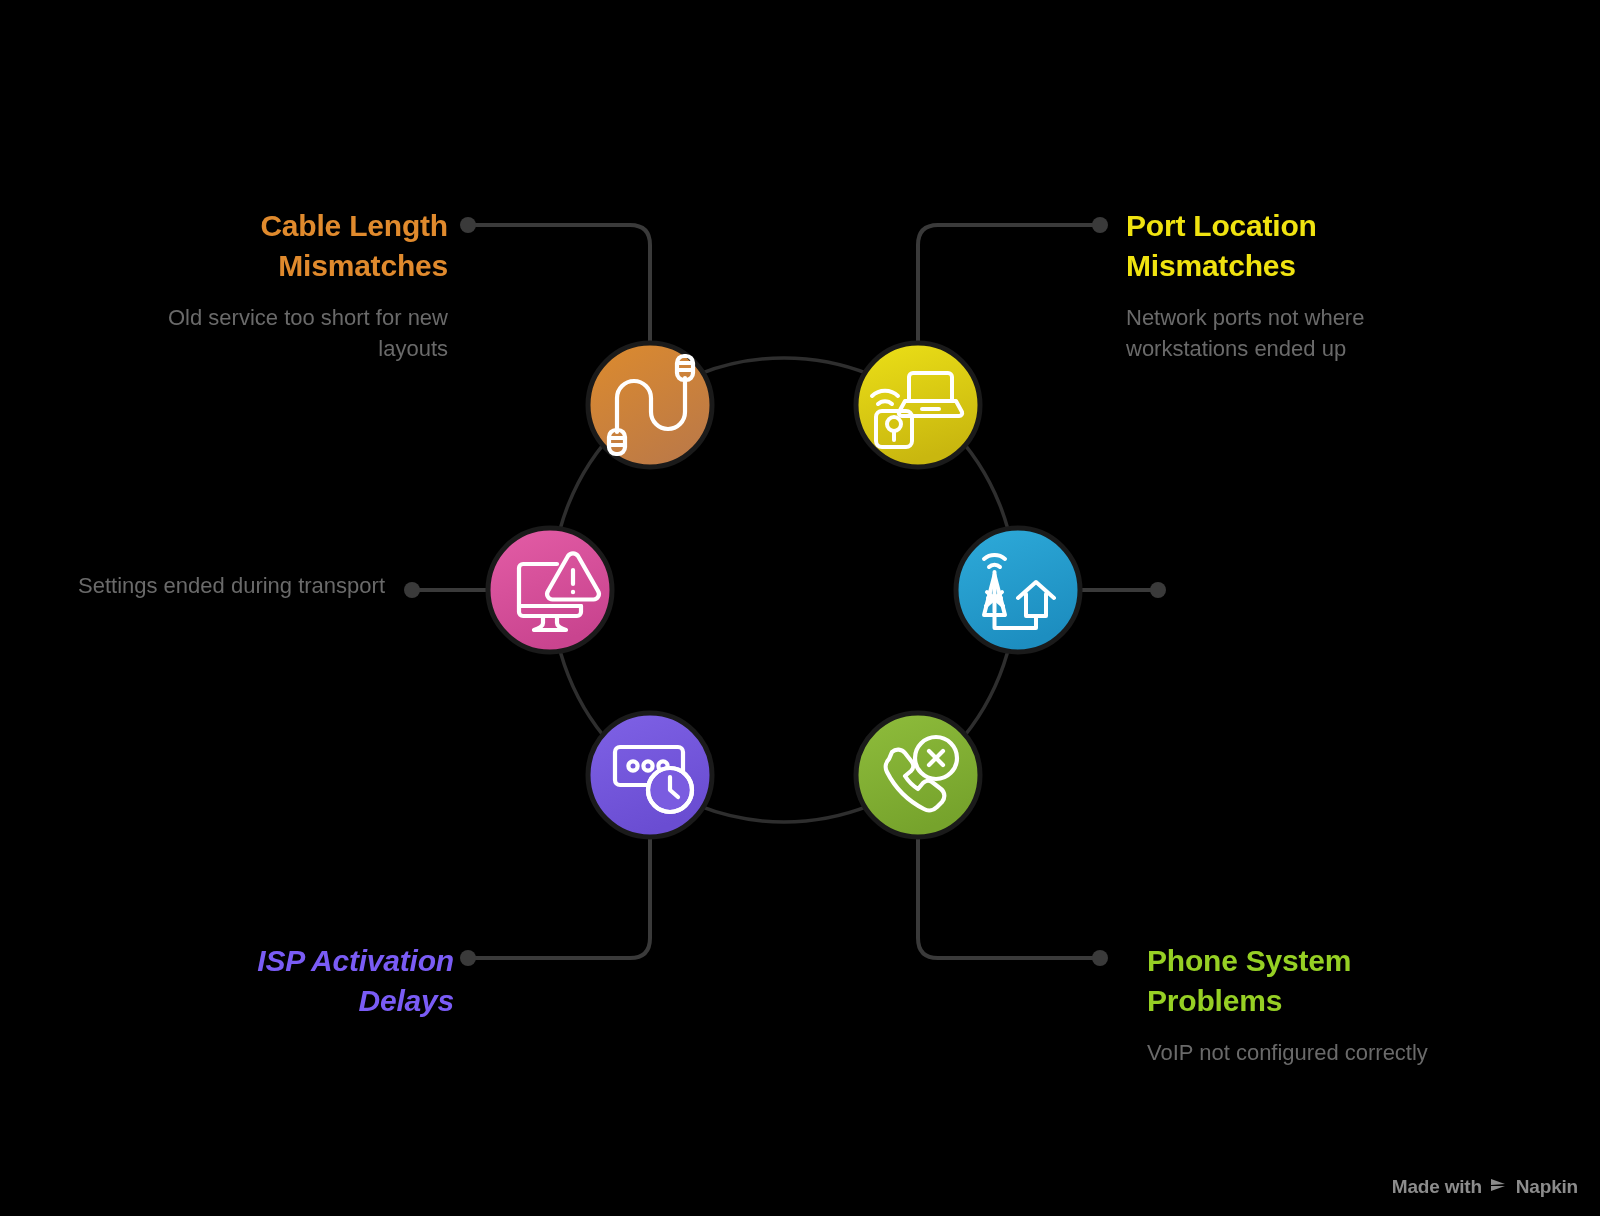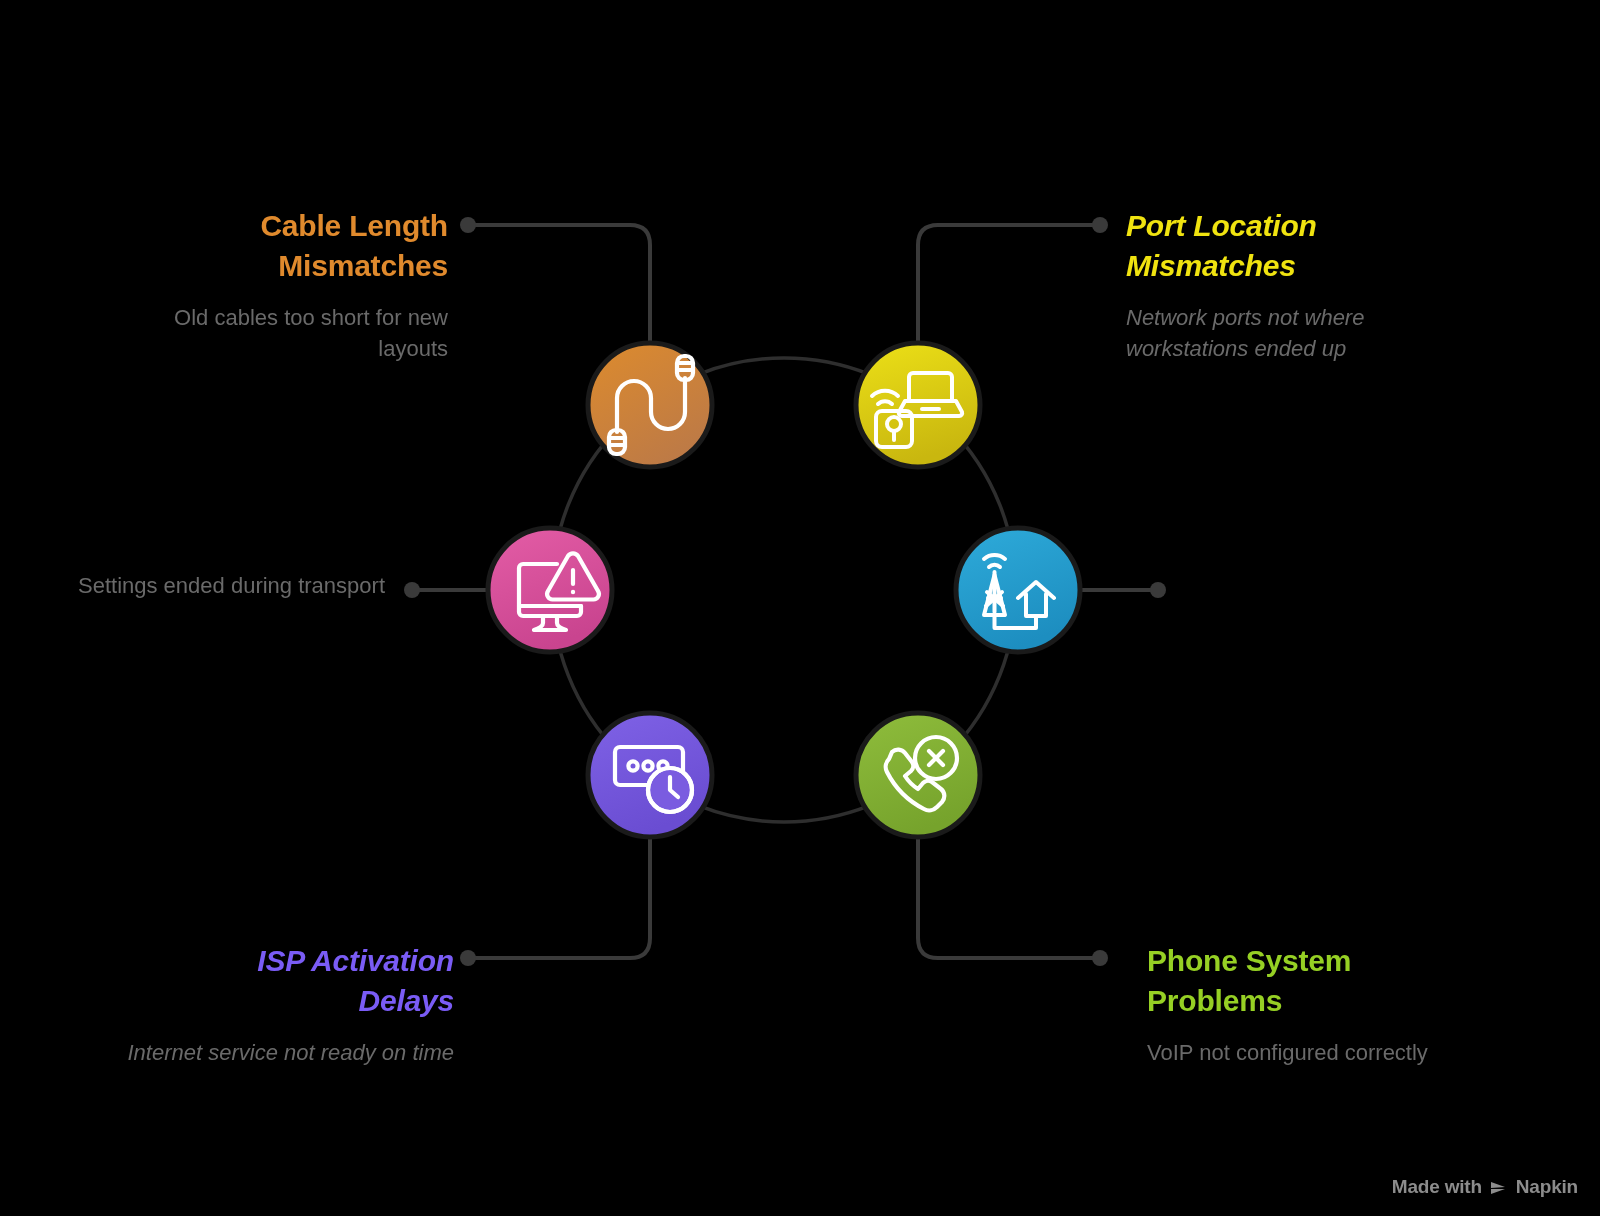--- a/index.html
+++ b/index.html
@@ -50,33 +50,33 @@
   .label-desc {
     font-size: 22px;
     font-weight: 400;
     line-height: 1.42;
     color: #6a6a6a;
     margin: 0;
   }
 
   
   #lb-0 { left: 118px;  top: 200px; }
-  #lb-1 { left: 1126px; top: 200px; font-style: italic; }
+  #lb-1 { left: 1126px; top: 200px; }
   #lb-2 { left: 55px;   top: 570px; }
   #lb-3 { left: 1208px; top: 570px; }
   #lb-4 { left: 124px;  top: 935px; font-style: italic; }
   #lb-5 { left: 1147px; top: 935px; }
 
   
   #watermark {
     position: absolute;
     right: 22px;
     bottom: 18px;
     display: flex;
-    align-items: center;
+    align-items: flex-start;
     gap: 7px;
     color: #8c8c8c;
     font-size: 19px;
     font-weight: 700;
     letter-spacing: -0.2px;
   }
   #watermark .wm-mark {
     display: inline-block;
     width: 20px;
     height: 16px;
@@ -213,38 +213,37 @@
     <g fill="none" stroke="#ffffff" stroke-width="4.2" stroke-linecap="round" stroke-linejoin="round">
       <path d="M 892 752 a 9 9 0 0 1 13 1 l 7 9 a 7 7 0 0 1 -1 9 l -6 5 a 42 42 0 0 0 13 13 l 5 -6 a 7 7 0 0 1 9 -1 l 9 7 a 9 9 0 0 1 1 13 l -5 5 a 11 11 0 0 1 -13 2 a 84 84 0 0 1 -37 -37 a 11 11 0 0 1 2 -13 z"></path>
       <circle cx="936" cy="758" r="21"></circle>
       <path d="M 929 751 l 14 14 M 943 751 l -14 14"></path>
     </g>
   </svg>
 
   <div class="label-block left" id="lb-0">
     <div class="label-title" style="color:#e08a2d;">Cable Length
 Mismatches</div>
-    <div class="label-desc">Old cables too short for new layouts</div>
+    <div class="label-desc">Old service too short for new layouts</div>
   </div>
 
   <div class="label-block right" id="lb-1">
     <div class="label-title" style="color:#f0e310;">Port Location
 Mismatches</div>
     <div class="label-desc">Network ports not where workstations ended up</div>
   </div>
 
   <div class="label-block left" id="lb-2">
     <div class="label-desc">Settings ended during transport</div>
   </div>
 
 
   <div class="label-block left" id="lb-4">
     <div class="label-title" style="color:#7a5cf5;">ISP Activation
 Delays</div>
-    <div class="label-desc">Internet service not ready on time</div>
   </div>
 
   <div class="label-block right" id="lb-5">
     <div class="label-title" style="color:#96d024;">Phone System
 Problems</div>
     <div class="label-desc">VoIP not configured correctly</div>
   </div>
 
   <div id="watermark">
     <span>Made with</span>

